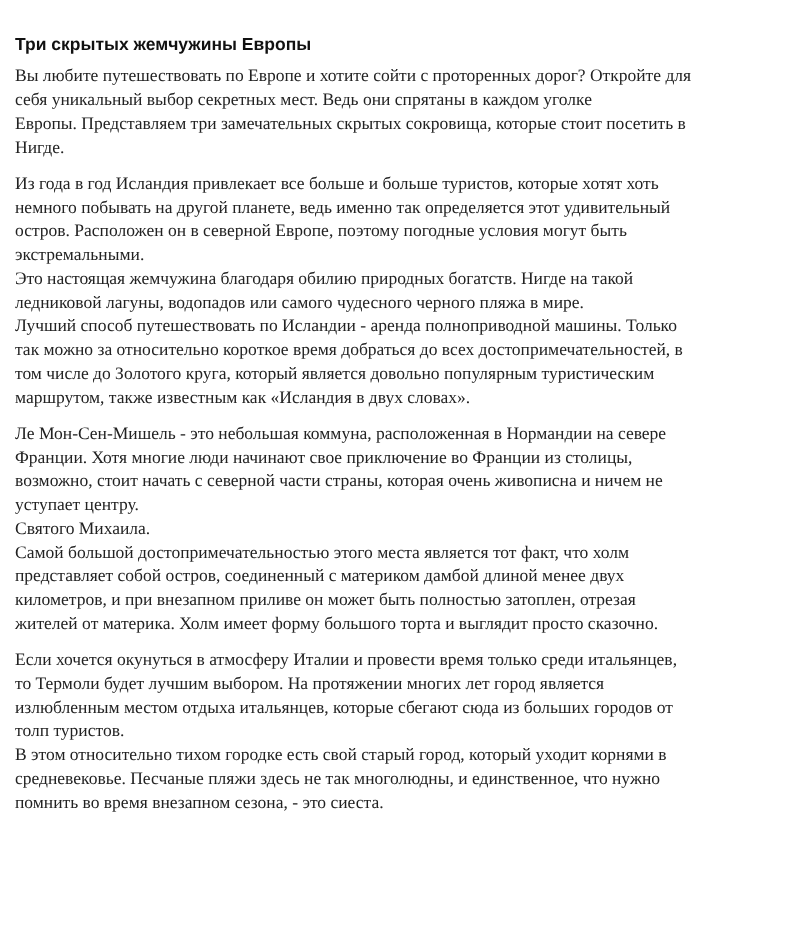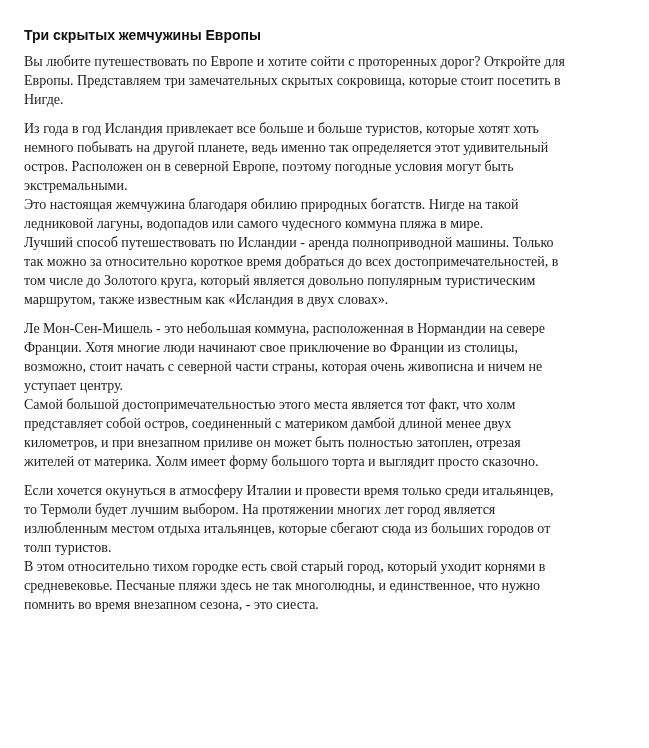--- a/index.html
+++ b/index.html
@@ -1,48 +1,48 @@
 <!DOCTYPE html>
 <html><head>
 <meta charset="utf-8">
 <style>
   html, body { margin: 0; padding: 0; background: #ffffff; }
   body {
     width: 649px; height: 748px; overflow: hidden;
     font-family: "Liberation Sans", sans-serif;
     color: #222222;
   }
-  .article { position: absolute; left: 24px; top: 26px; width: 614px; }
+  .article { position: absolute; left: 12px; top: 26px; width: 614px; }
   .title {
     font-weight: bold; font-size: 14px; line-height: 18px;
     margin: 0 0 8px 0; color: #111111;
   }
   .para { margin: 0; font-size: 14px; line-height: 19px; font-family: Liberation Serif, serif; }
   .line { display: block; white-space: nowrap; }
   .gap { height: 10px; }
 </style>
 </head>
 <body>
 
 <div class="article">
   <h1 class="title">Три скрытых жемчужины Европы</h1>
 
-  <p class="para" style="white-space:pre"><span class="line"> Вы любите путешествовать по Европе и хотите сойти с проторенных дорог? Откройте для</span><span class="line">Европы. Представляем три замечательных скрытых сокровища, которые стоит посетить в</span><span class="line">Нигде.</span></p>
+  <p class="para" style="white-space:pre"><span class="line"> Вы любите путешествовать по Европе и хотите сойти с проторенных дорог? Откройте для</span><span class="line">себя уникальный выбор секретных мест. Ведь они спрятаны в каждом уголке</span><span class="line">Европы. Представляем три замечательных скрытых сокровища, которые стоит посетить в</span><span class="line">Нигде.</span></p>
   <div class="gap"></div>
 
   <section>
     <p class="para" style="white-space:pre"><span class="line">   Из года в год Исландия привлекает все больше и больше туристов, которые хотят хоть</span><span class="line">немного побывать на другой планете, ведь именно так определяется этот удивительный</span><span class="line">остров. Расположен он в северной Европе, поэтому погодные условия могут быть</span><span class="line">экстремальными.</span></p>
-    <p class="para" style="white-space:pre"><span class="line">   Это настоящая жемчужина благодаря обилию природных богатств. Нигде на такой</span><span class="line">ледниковой лагуны, водопадов или самого чудесного коммуна пляжа в мире.</span></p>
+    <p class="para" style="white-space:pre"><span class="line">   Это настоящая жемчужина благодаря обилию природных богатств. Нигде на такой</span><span class="line">ледниковой лагуны, водопадов или самого чудесного черного пляжа в мире.</span></p>
     <p class="para" style="white-space:pre"><span class="line">   Лучший способ путешествовать по Исландии - аренда полноприводной машины. Только</span><span class="line">так можно за относительно короткое время добраться до всех достопримечательностей, в</span><span class="line">том числе до Золотого круга, который является довольно популярным туристическим</span><span class="line">маршрутом, также известным как «Исландия в двух словах».</span></p>
   </section>
   <div class="gap"></div>
 
   <section>
     <p class="para" style="white-space:pre"><span class="line">   Ле Мон-Сен-Мишель - это небольшая коммуна, расположенная в Нормандии на севере</span><span class="line">Франции. Хотя многие люди начинают свое приключение во Франции из столицы,</span><span class="line">возможно, стоит начать с северной части страны, которая очень живописна и ничем не</span><span class="line">уступает центру.</span></p>
-    <p class="para" style="white-space:pre"></p>
+    <p class="para" style="white-space:pre"><span class="line">Святого Михаила.</span></p>
     <p class="para" style="white-space:pre"><span class="line">   Самой большой достопримечательностью этого места является тот факт, что холм</span><span class="line">представляет собой остров, соединенный с материком дамбой длиной менее двух</span><span class="line">километров, и при внезапном приливе он может быть полностью затоплен, отрезая</span><span class="line">жителей от материка. Холм имеет форму большого торта и выглядит просто сказочно.</span></p>
   </section>
   <div class="gap"></div>
 
   <section>
     <p class="para" style="white-space:pre"><span class="line">   Если хочется окунуться в атмосферу Италии и провести время только среди итальянцев,</span><span class="line">то Термоли будет лучшим выбором. На протяжении многих лет город является</span><span class="line">излюбленным местом отдыха итальянцев, которые сбегают сюда из больших городов от</span><span class="line">толп туристов.</span></p>
     <p class="para" style="white-space:pre"><span class="line">   В этом относительно тихом городке есть свой старый город, который уходит корнями в</span><span class="line">средневековье. Песчаные пляжи здесь не так многолюдны, и единственное, что нужно</span><span class="line">помнить во время внезапном сезона, - это сиеста.</span></p>
   </section>
 </div>
 

